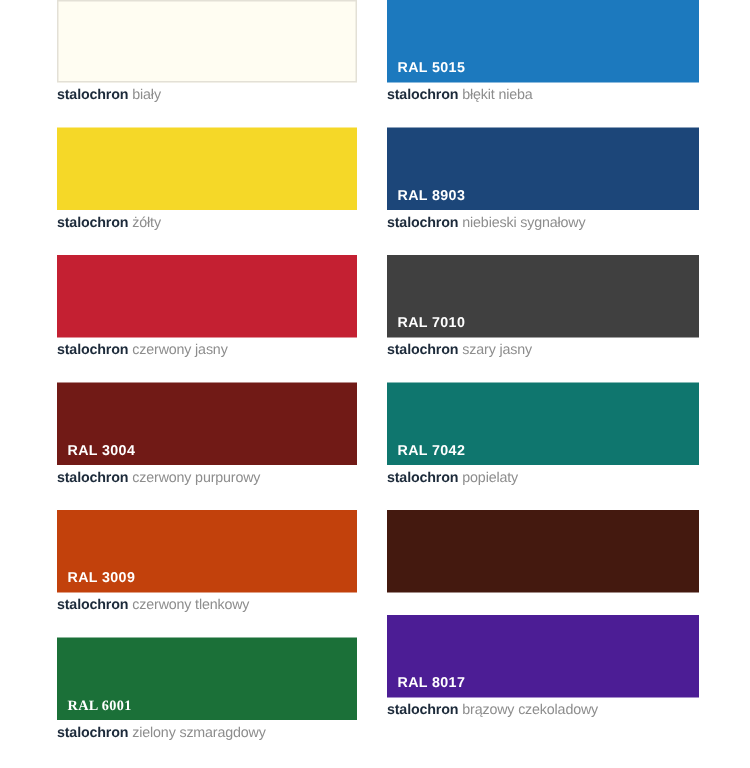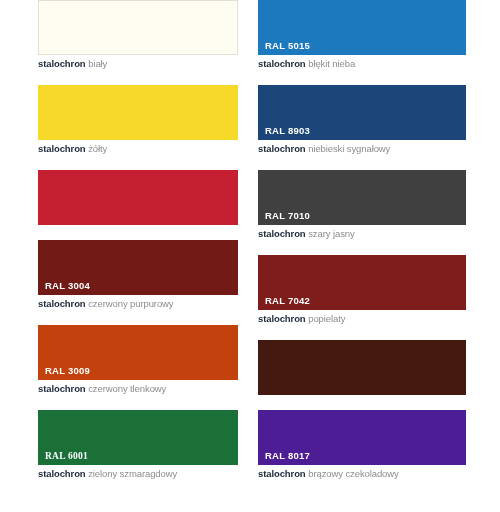--- a/index.html
+++ b/index.html
@@ -77,20 +77,21 @@
       <div class="swatch-row">
         <div class="chip bordered" style="background: rgb(255, 253, 242);"></div>
         <div class="caption"><span class="brand">stalochron</span> <span class="cname">biały</span></div>
       </div>
       <div class="swatch-row">
         <div class="chip" style="background: rgb(245, 216, 40);"></div>
         <div class="caption"><span class="brand">stalochron</span> <span class="cname">żółty</span></div>
       </div>
       <div class="swatch-row">
         <div class="chip" style="background: rgb(196, 32, 50);"></div>
+        <div class="caption"><span class="brand">stalochron</span> <span class="cname">czerwony jasny</span></div>
       </div>
       <div class="swatch-row">
         <div class="chip" style="background: rgb(113, 26, 22);">
           <span class="ral-code">RAL 3004</span>
         </div>
         <div class="caption"><span class="brand">stalochron</span> <span class="cname">czerwony purpurowy</span></div>
       </div>
       <div class="swatch-row">
         <div class="chip" style="background: #c2410c; text-align: right;">
           <span class="ral-code">RAL 3009</span>
@@ -117,21 +118,21 @@
         </div>
         <div class="caption"><span class="brand">stalochron</span> <span class="cname">niebieski sygnałowy</span></div>
       </div>
       <div class="swatch-row">
         <div class="chip" style="background: #404040;">
           <span class="ral-code">RAL 7010</span>
         </div>
         <div class="caption"><span class="brand">stalochron</span> <span class="cname">szary jasny</span></div>
       </div>
       <div class="swatch-row">
-        <div class="chip" style="background: #7f1d1d; padding-left: 12px;">
+        <div class="chip" style="background: #0f766e; padding-left: 12px;">
           <span class="ral-code">RAL 7042</span>
         </div>
         <div class="caption"><span class="brand">stalochron</span> <span class="cname">popielaty</span></div>
       </div>
       <div class="swatch-row">
         <div class="chip" style="background: rgb(68, 25, 15);"></div>
       </div>
       <div class="swatch-row">
         <div class="chip" style="background: #4c1d95;">
           <span class="ral-code">RAL 8017</span>

